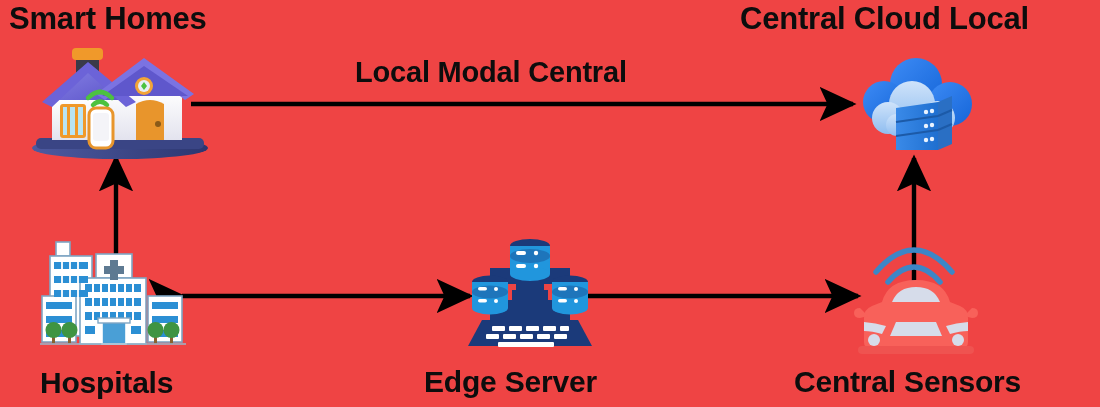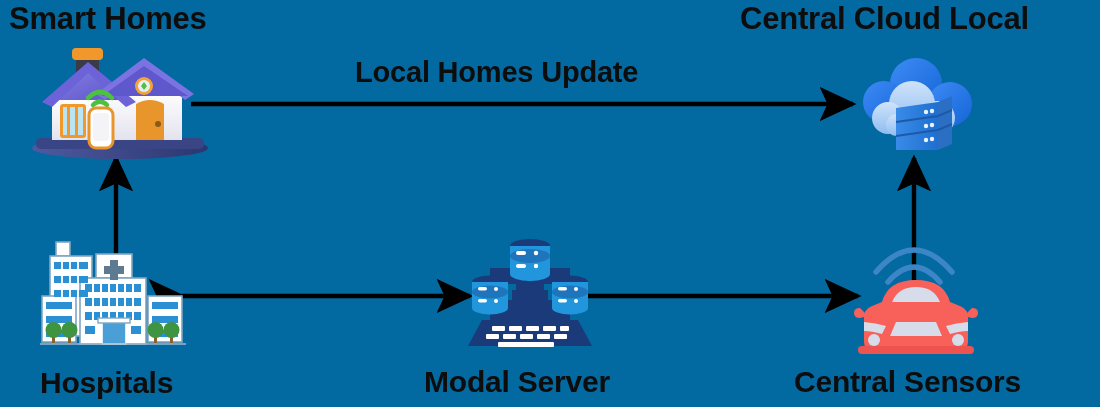--- a/index.html
+++ b/index.html
@@ -4,21 +4,21 @@
 <style>
   html, body {
     margin: 0;
     padding: 0;
     background: #ffffff;
   }
   #canvas {
     position: relative;
     width: 1100px;
     height: 407px;
-    background: #0369a1;
+    background: #ef4444;
     font-family: "Liberation Sans", sans-serif;
     overflow: hidden;
   }
   .label {
     position: absolute;
     font-weight: bold;
     color: #0d0d0d;
     white-space: nowrap;
     letter-spacing: -0.2px;
     line-height: 1;
@@ -39,25 +39,25 @@
 </style>
 </head>
 <body>
 
 <div id="canvas">
 
   <div class="label label-top" style="left:9px; top:3px;">Smart Homes</div>
 
   <div class="label label-top" style="left:740px; top:3px;">Central Cloud Local</div>
 
-  <div class="label edge-label" style="left:355px; top:58px;">Local Homes Update</div>
+  <div class="label edge-label" style="left:355px; top:58px;">Local Modal Central</div>
 
   <div class="label label-bottom" style="left:40px; top:360px;margin-top:8px;">Hospitals</div>
 
-  <div class="label label-bottom" style="left:424px; top:367px;">Modal Server</div>
+  <div class="label label-bottom" style="left:424px; top:367px;">Edge Server</div>
 
   <div class="label label-bottom" style="left:794px; top:367px;">Central Sensors</div>
 
   <svg class="arrows" viewBox="0 0 1100 407">
     <defs>
       <marker id="ah" markerWidth="9" markerHeight="9" refX="7.6" refY="4.5" orient="auto" markerUnits="strokeWidth">
         <path d="M0,0.6 L8.4,4.5 L0,8.4 L1.8,4.5 Z" fill="#000000"></path>
       </marker>
       <marker id="ah2" markerWidth="9" markerHeight="9" refX="7.6" refY="4.5" orient="auto" markerUnits="strokeWidth">
         <path d="M0,0.6 L8.4,4.5 L0,8.4 L1.8,4.5 Z" fill="#000000"></path>

